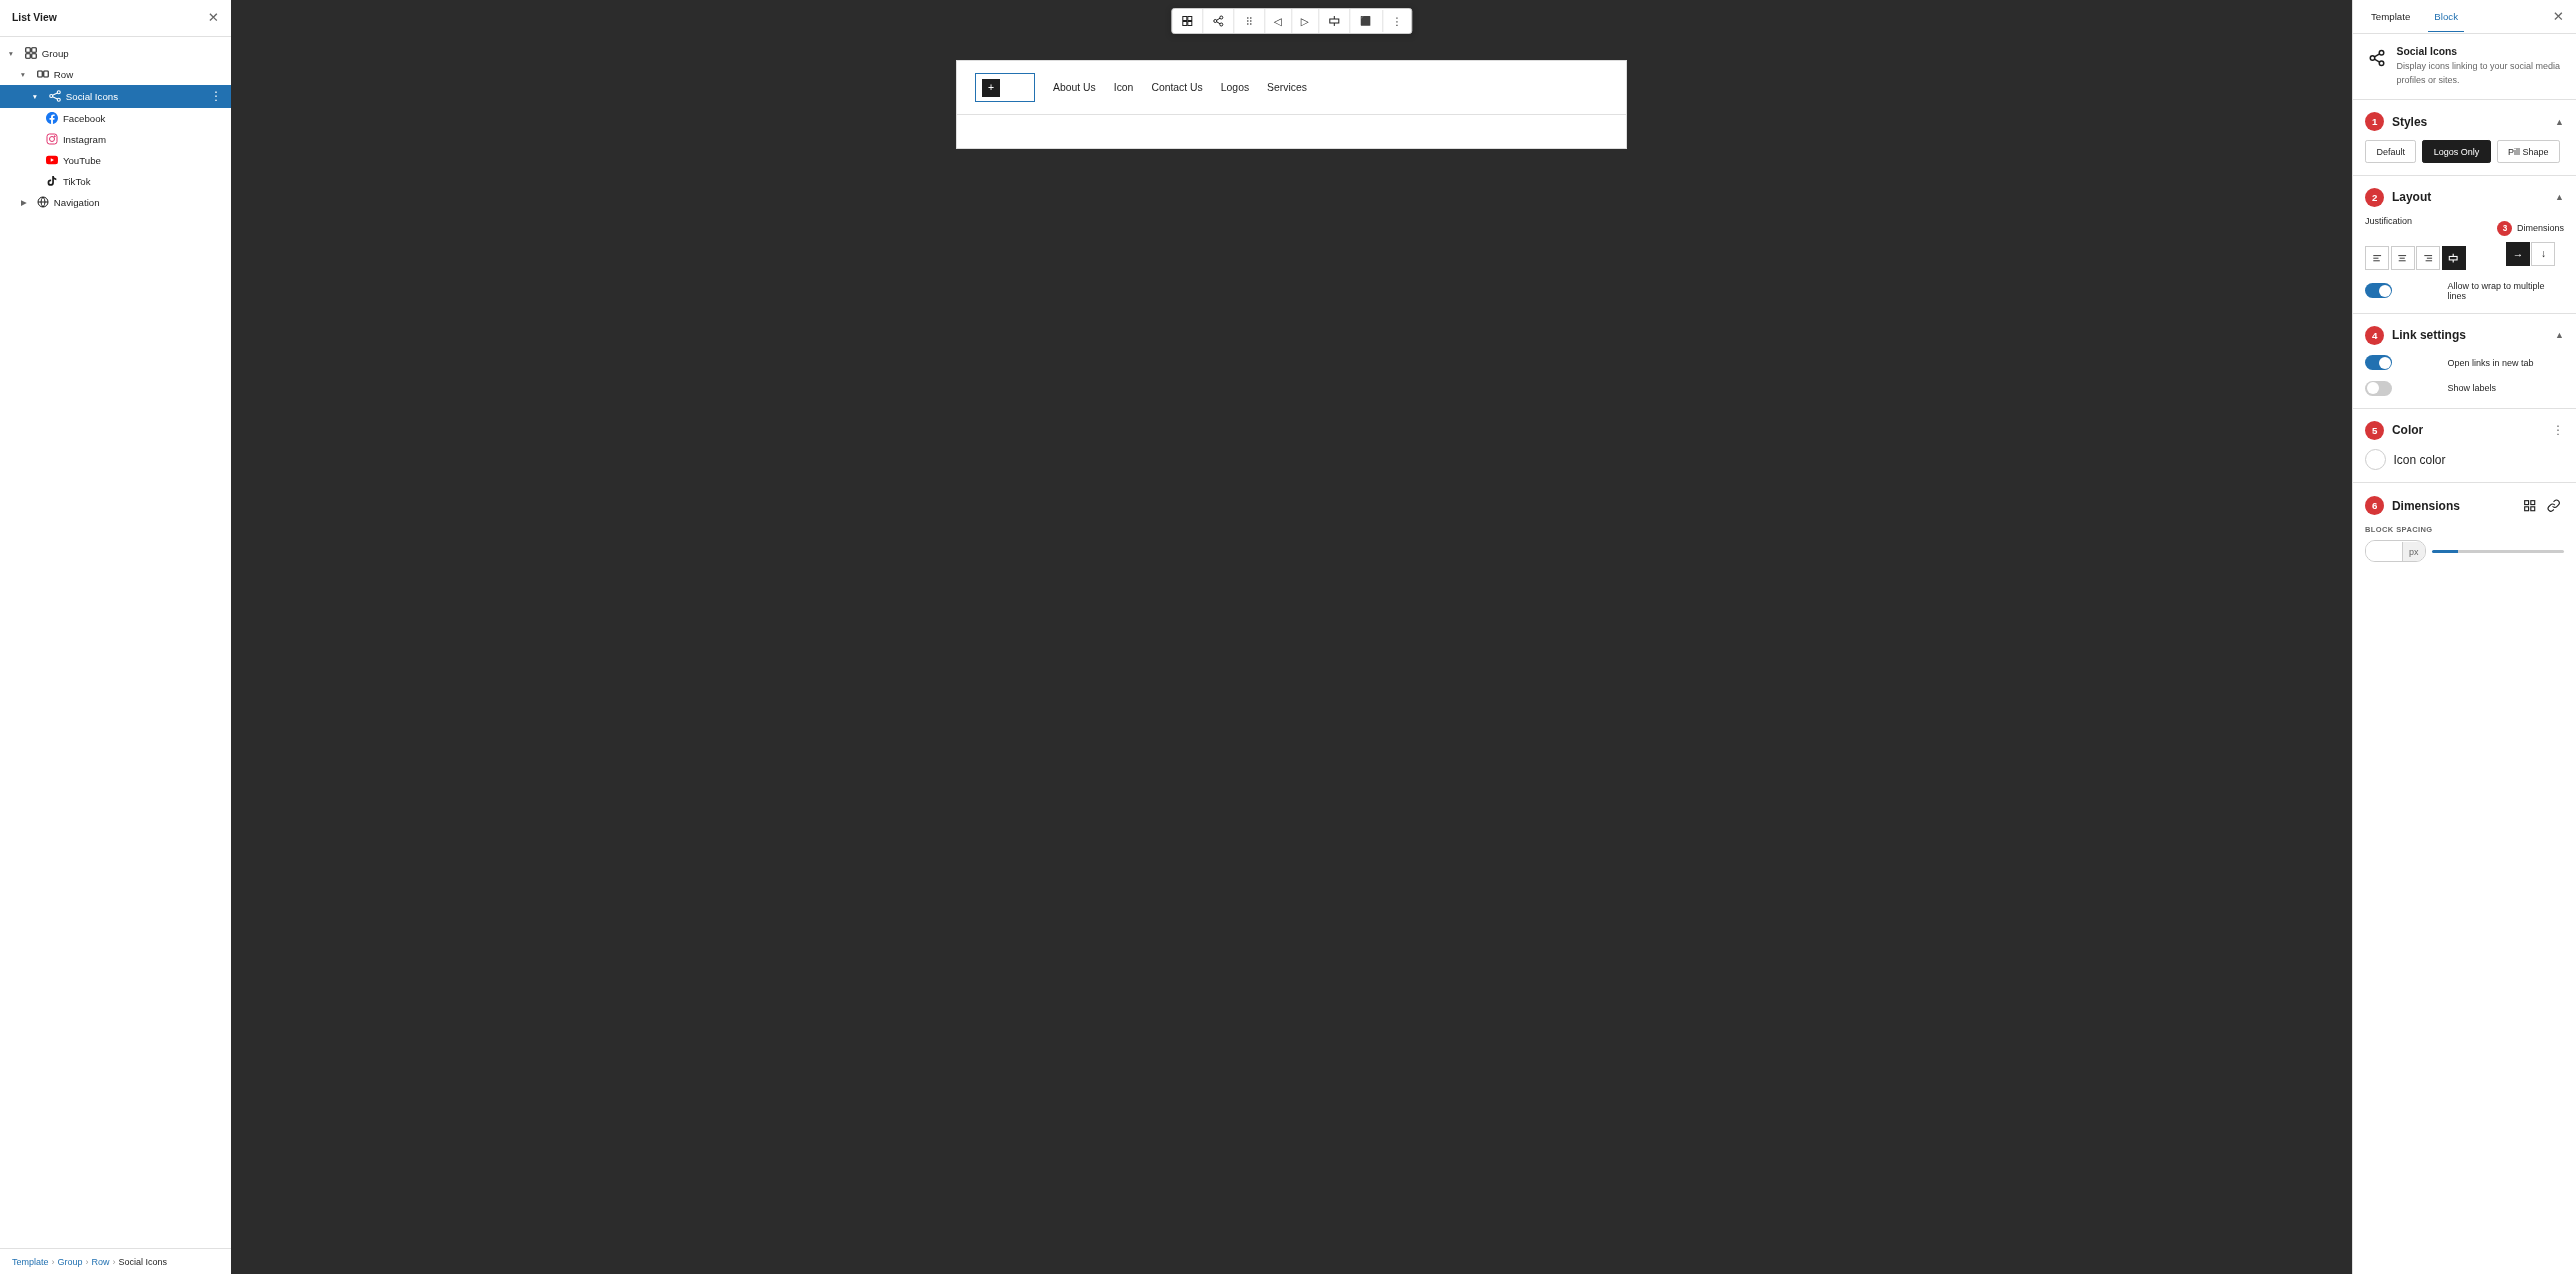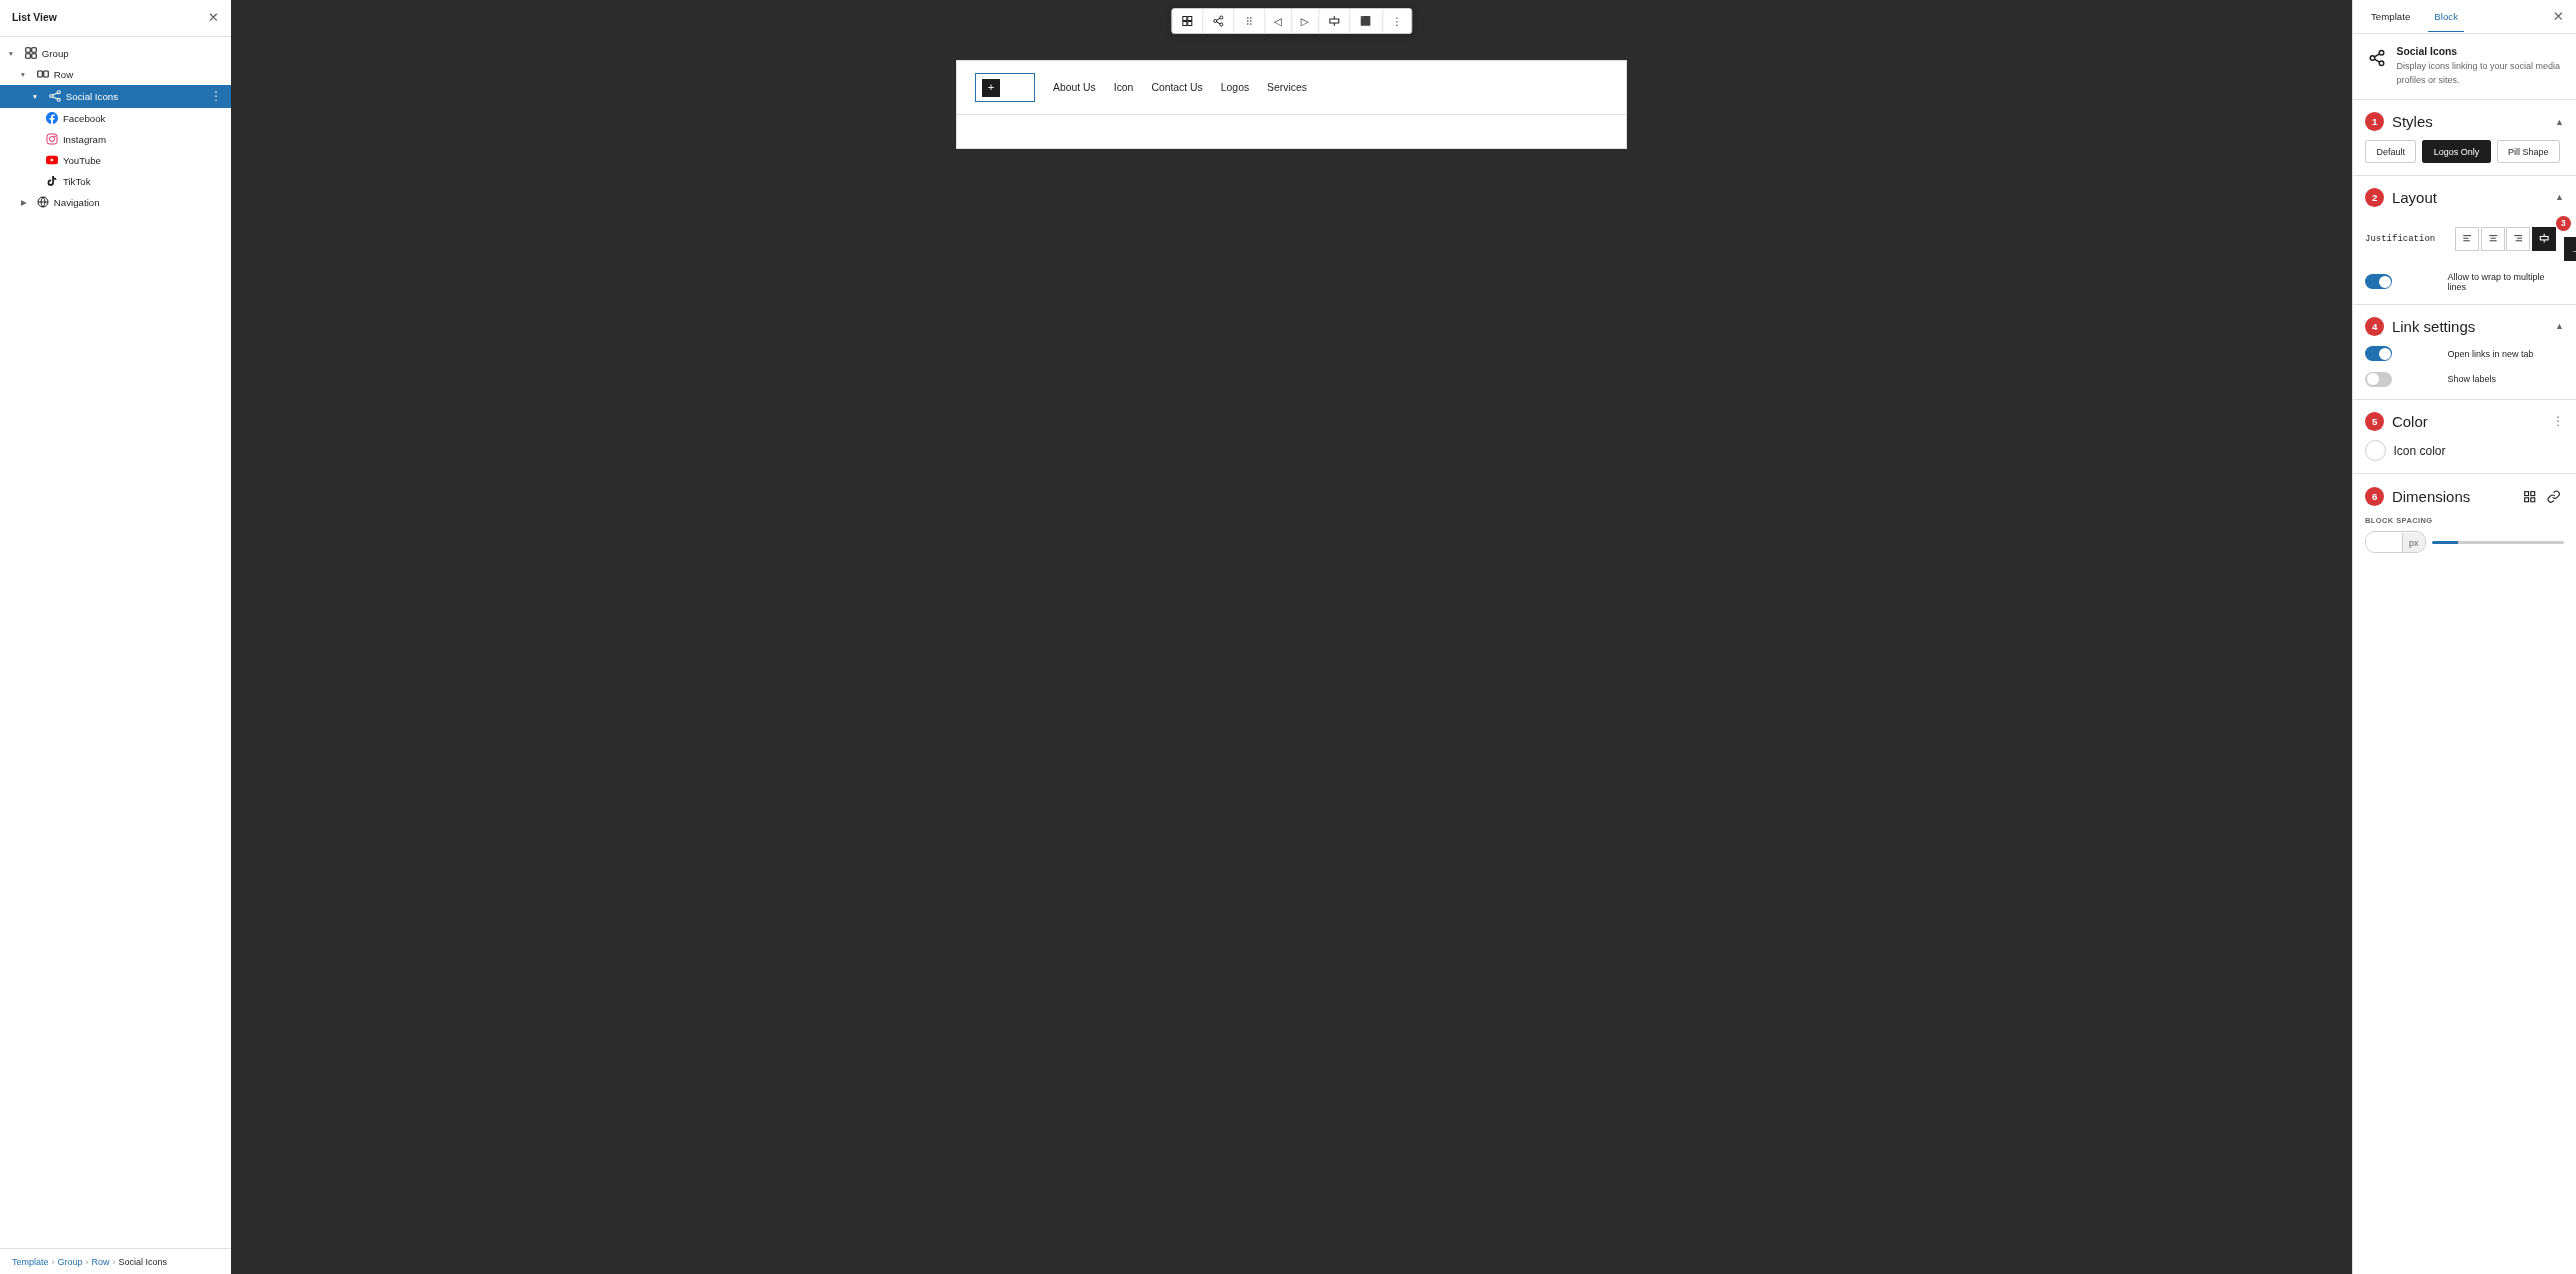--- a/index.html
+++ b/index.html
@@ -48,21 +48,21 @@
     .add-btn-inline { width: 18px; height: 18px; background: #1e1e1e; color: #fff; border: none; cursor: pointer; display: flex; align-items: center; justify-content: center; font-size: 10.4px; flex-shrink: 0; }
     .nav-links { display: flex; align-items: center; gap: 18px; margin-left: 18px; }
     .nav-link { font-size: 10.4px; color: #1e1e1e; text-decoration: none; cursor: pointer; }
 
     
     .right-panel { width: 224px; background: #fff; color: #1e1e1e; display: flex; flex-direction: column; flex-shrink: 0; border-left: 0.7px solid #e0e0e0; overflow-y: auto; }
     .right-panel-tabs { display: flex; align-items: center; border-bottom: 0.7px solid #e0e0e0; padding: 0 12px; position: relative; }
     .right-panel-tabs .close-btn { margin-left: auto; font-size: 13.4px; color: #666; background: none; border: none; cursor: pointer; padding: 9px 0; }
     .tab-btn { padding: 10.4px 6px 9px; font-size: 9.7px; font-weight: 500; color: #1e1e1e; background: none; border: none; cursor: pointer; border-bottom: 1.5px solid transparent; margin-right: 12px; }
     .tab-btn.active { border-bottom-color: #2271b1; color: #2271b1; }
-    .panel-section-title { font-size: 15px; font-weight: 400; color: #1e1e1e; }
+    .panel-section-title { font-size: 12px; font-weight: 700; color: #1e1e1e; }
     .block-info { display: flex; align-items: flex-start; gap: 7.5px; padding: 12px; border-bottom: 0.7px solid #e0e0e0; }
     .block-info-icon { width: 24px; height: 24px; display: flex; align-items: center; justify-content: center; flex-shrink: 0; color: #1e1e1e; }
     .block-info-text h3 { font-size: 10.4px; font-weight: 600; margin-bottom: 3px; }
     .block-info-text p { font-size: 9px; color: #666; line-height: 1.5; }
 
     
     .styles-section { padding: 12px; border-bottom: 0.7px solid #e0e0e0; }
     .styles-header { display: flex; align-items: center; justify-content: space-between; margin-bottom: 9px; }
     .styles-grid { display: flex; flex-wrap: wrap; gap: 6px; }
     .style-btn { border: 0.7px solid #ccc; border-radius: 2.2px; padding: 5.2px 10.4px; font-size: 9px; cursor: pointer; background: #fff; color: #1e1e1e; }
@@ -326,21 +326,21 @@
   <div class="layout-section">
     <div class="layout-header">
       <div style="display:flex; align-items:center; gap:7.5px;">
         <span class="numbered-badge">2</span>
         <span class="panel-section-title">Layout</span>
       </div>
       <span class="section-collapse-icon">▲</span>
     </div>
 
     <div style="display:flex; align-items:center; justify-content:space-between; margin-bottom:10.4px;">
-      <div style="display:flex; flex-direction:row; gap:20px;font-family:Liberation Mono, monospace;">
+      <div style="display:flex; flex-direction:column; gap:20px;">
         <div style="display:flex; align-items:center; gap:4.5px;">
           <span class="layout-label">Justification</span>
         </div>
         <div class="justify-btns">
           <button class="justify-btn">
             <svg width="10.4" height="10.4" viewBox="0 0 24 24" fill="none" stroke="currentColor" stroke-width="2">
                 <line x1="3" y1="6" x2="21" y2="6"></line>
                 <line x1="3" y1="12" x2="15" y2="12"></line>
                 <line x1="3" y1="18" x2="18" y2="18"></line>
               </svg>

